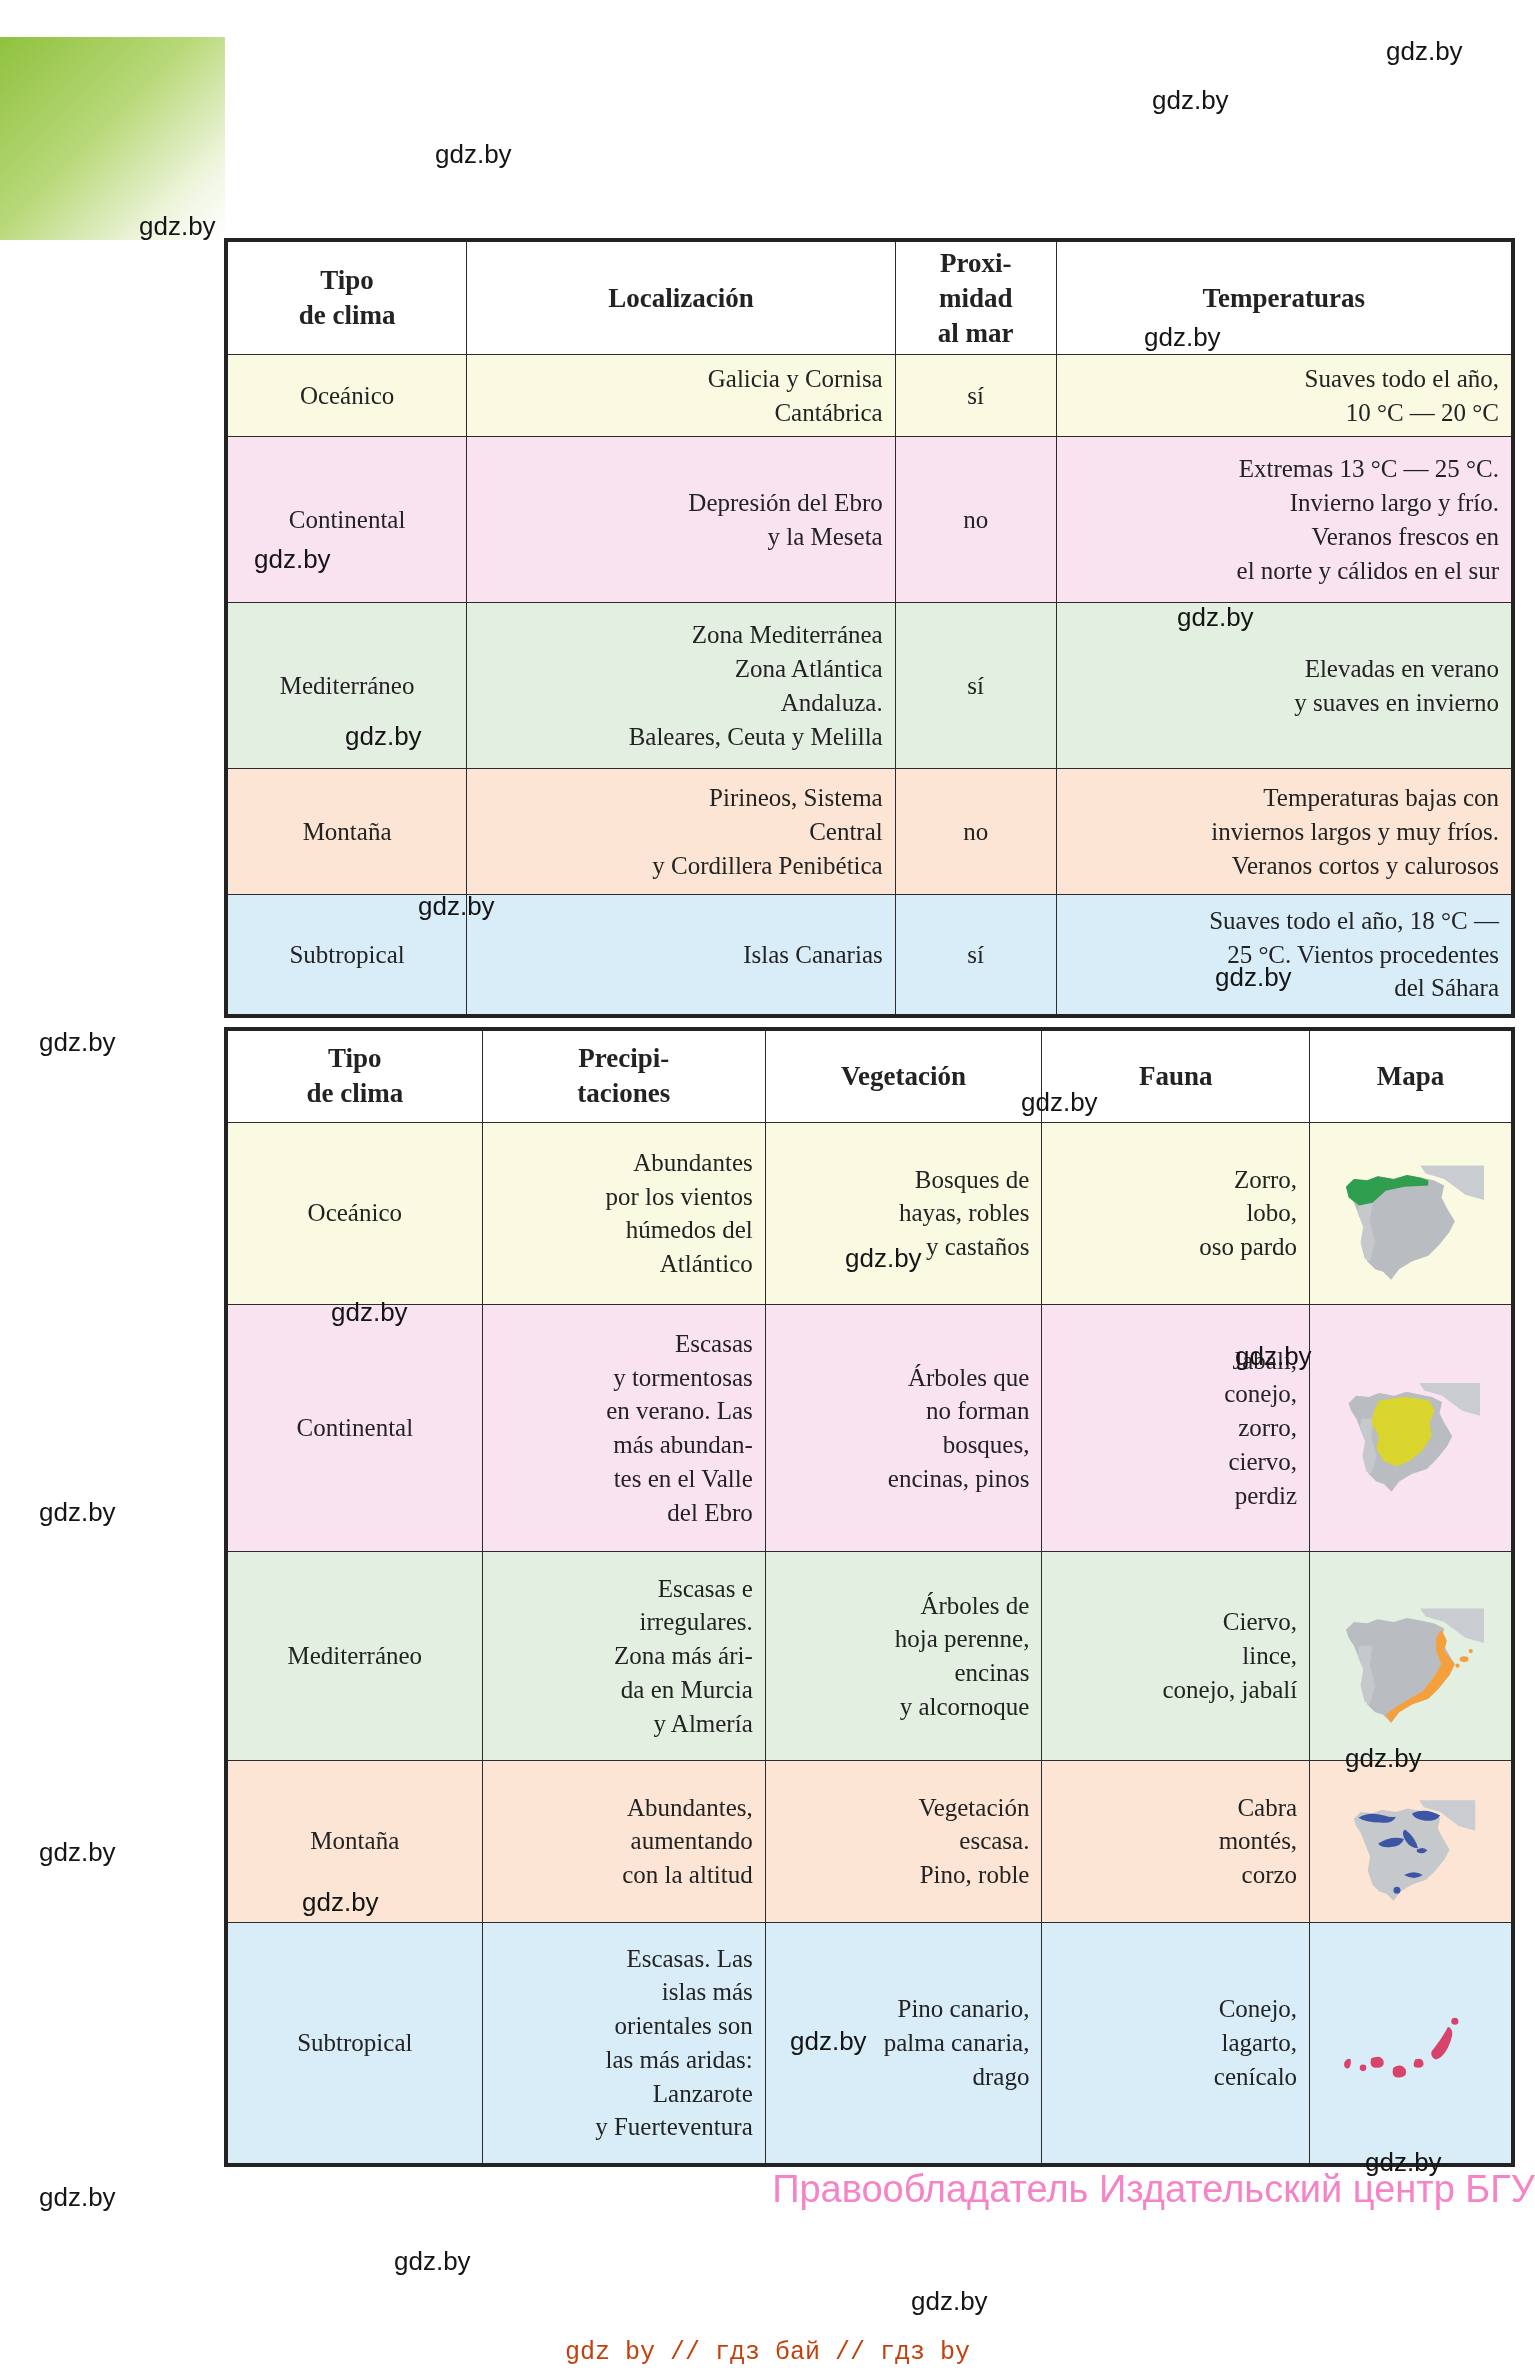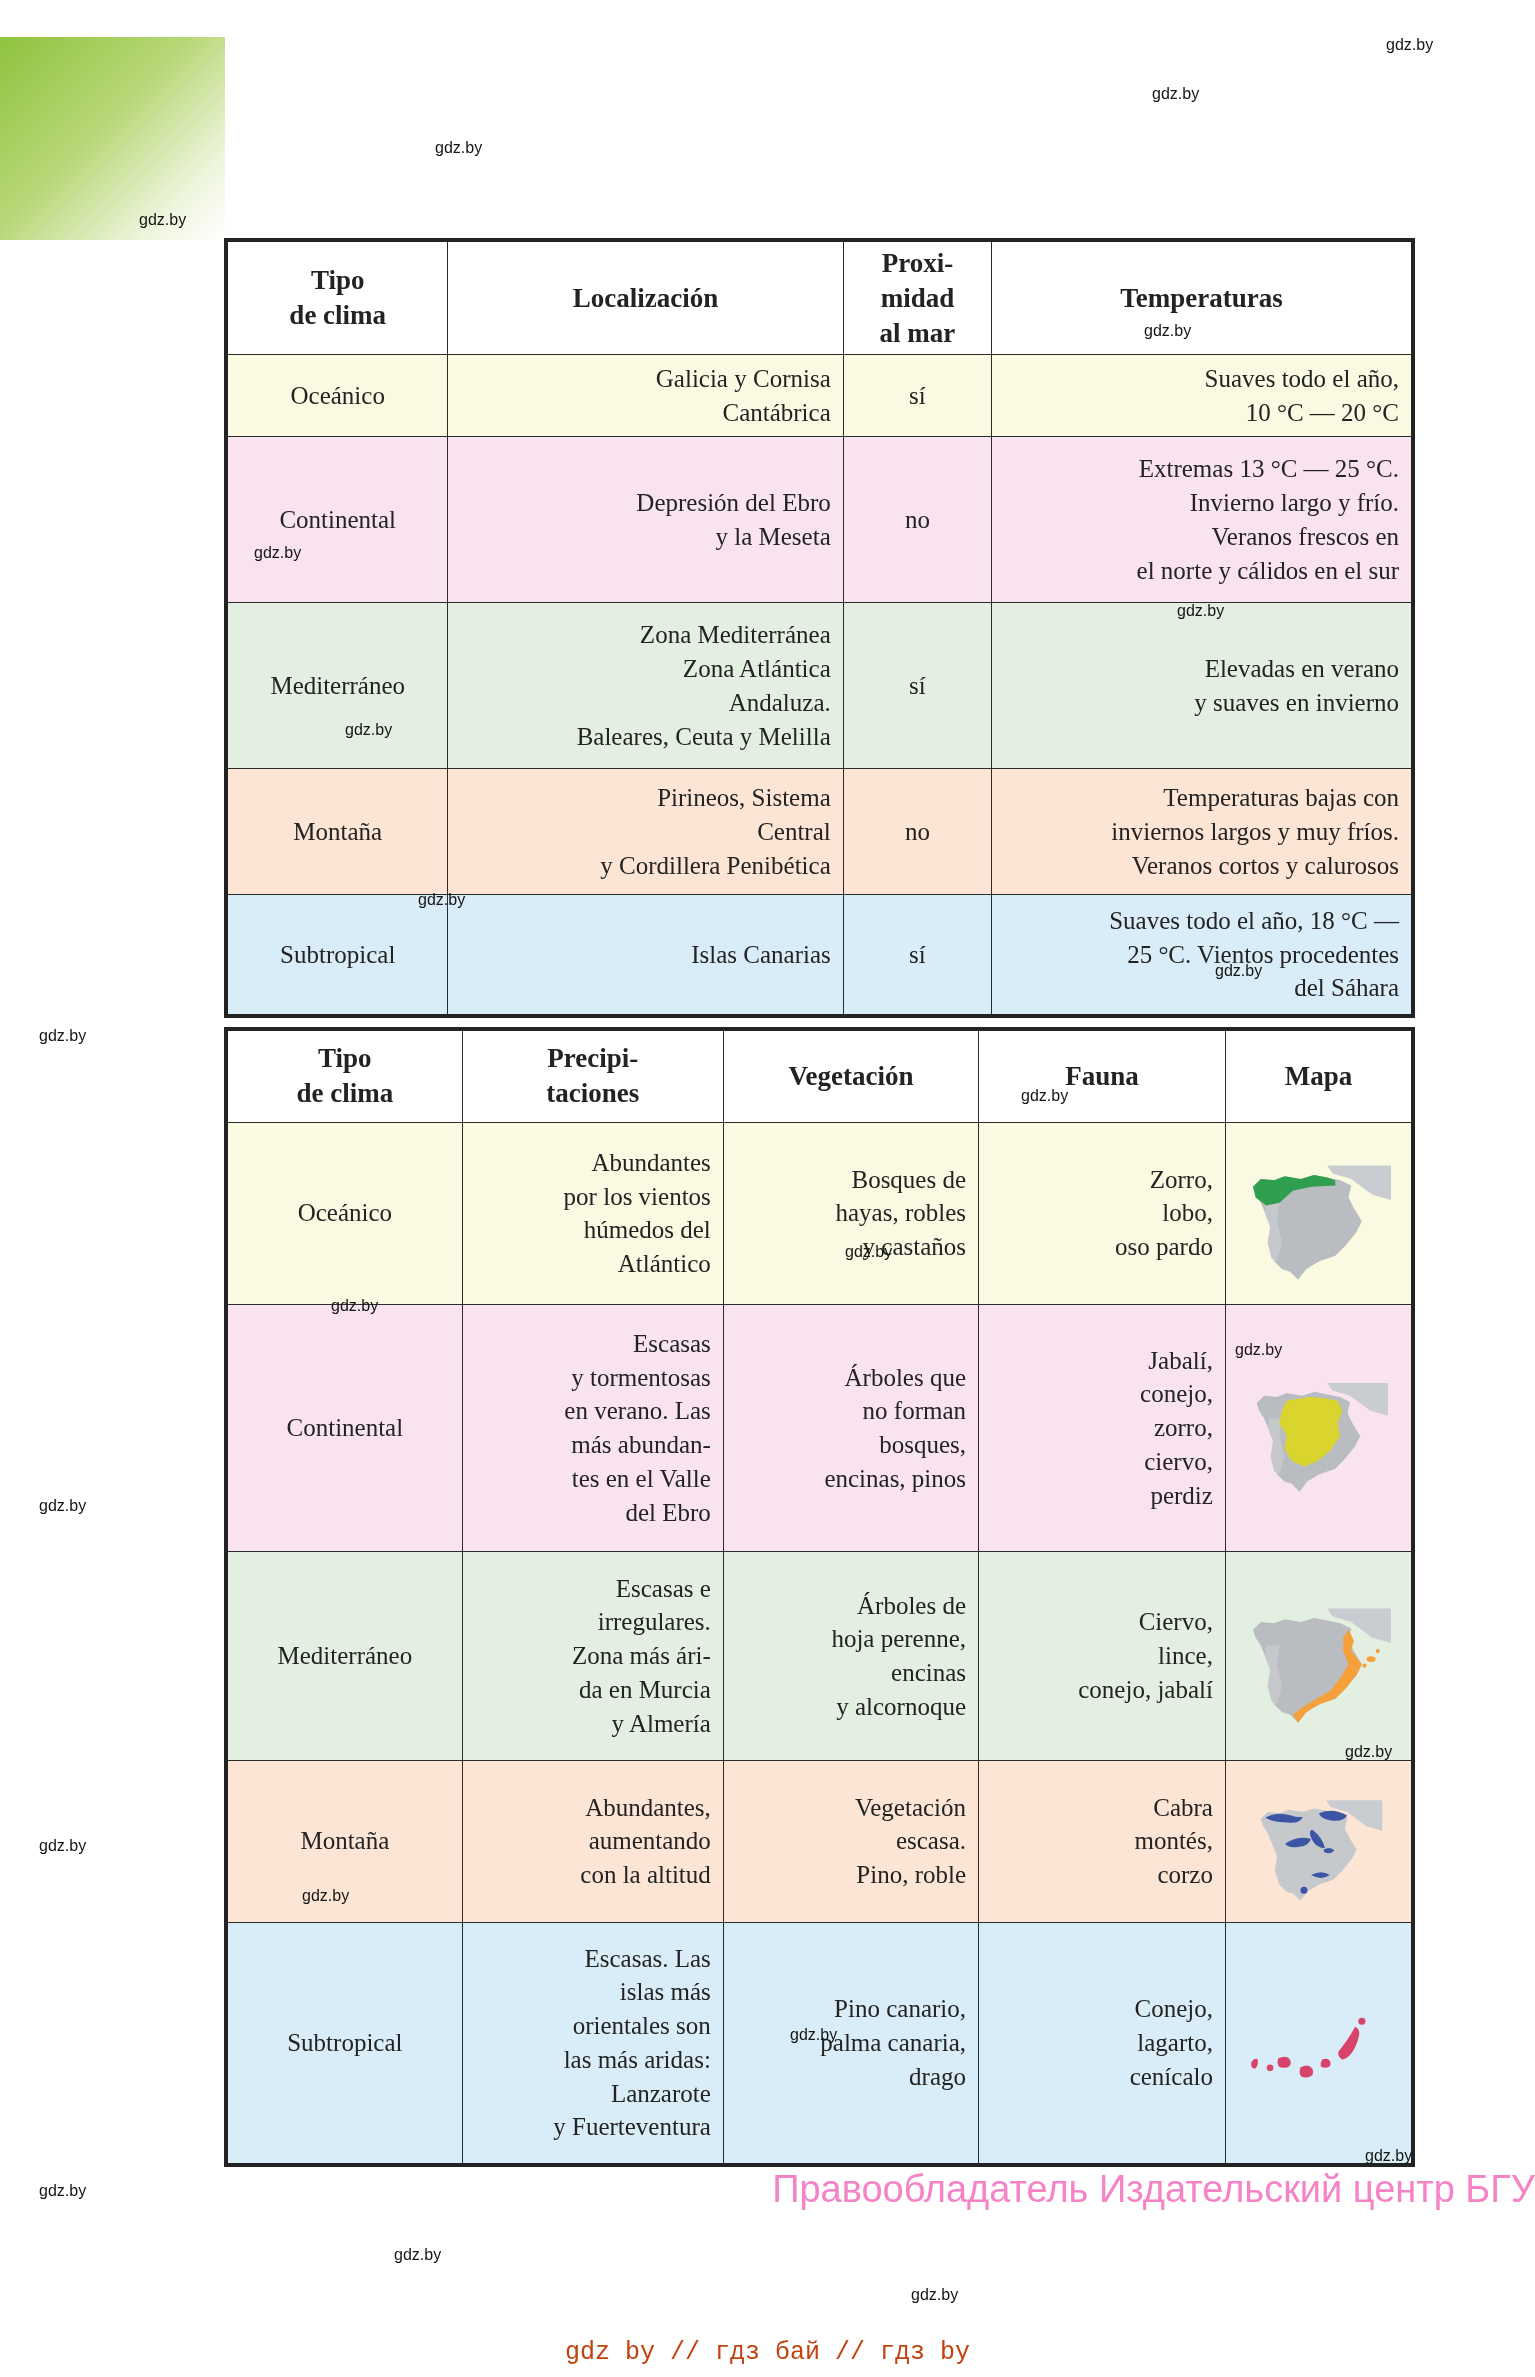--- a/index.html
+++ b/index.html
@@ -5,24 +5,24 @@
   html,body{margin:0;padding:0;background:#ffffff;}
   .page{position:relative;width:1535px;height:2377px;background:#ffffff;overflow:hidden;
         font-family:"Liberation Serif",serif;}
 
   .top-banner{position:absolute;left:0;right:0;top:7px;text-align:center;
               font-family:"Liberation Sans",sans-serif;font-size:23.4px;color:#1fd43a;}
 
   .green-box{position:absolute;left:0;top:37px;width:225px;height:203px;
              background:linear-gradient(135deg,#8fc23e 0%,#b8d878 45%,#eef5dd 80%,#ffffff 100%);}
 
-  .wm{position:absolute;font-family:"Liberation Sans",sans-serif;font-size:16px;color:#151515;
+  .wm{position:absolute;font-family:"Liberation Sans",sans-serif;font-size:26px;color:#151515;
       z-index:6;white-space:nowrap;}
 
-  table{border-collapse:collapse;table-layout:fixed;width:1191px;background:#a16207;}
+  table{border-collapse:collapse;table-layout:fixed;width:1291px;background:#a16207;}
   .tbl{position:absolute;left:224px;z-index:2;}
   #table1{top:238px;}
   #table2{top:1027px;}
   th,td{border:1.7px solid #2c2c2c;padding:3.5px 12px;color:#232323;
         font-size:25px;line-height:1.35;white-space:pre-line;vertical-align:middle;
         overflow:hidden;}
   table{border:4.3px solid #232323;}
   th{font-size:27px;font-weight:bold;text-align:center;line-height:1.3;background:#ffffff;}
   .c-center{text-align:center;}
   .c-left{text-align:right;}

